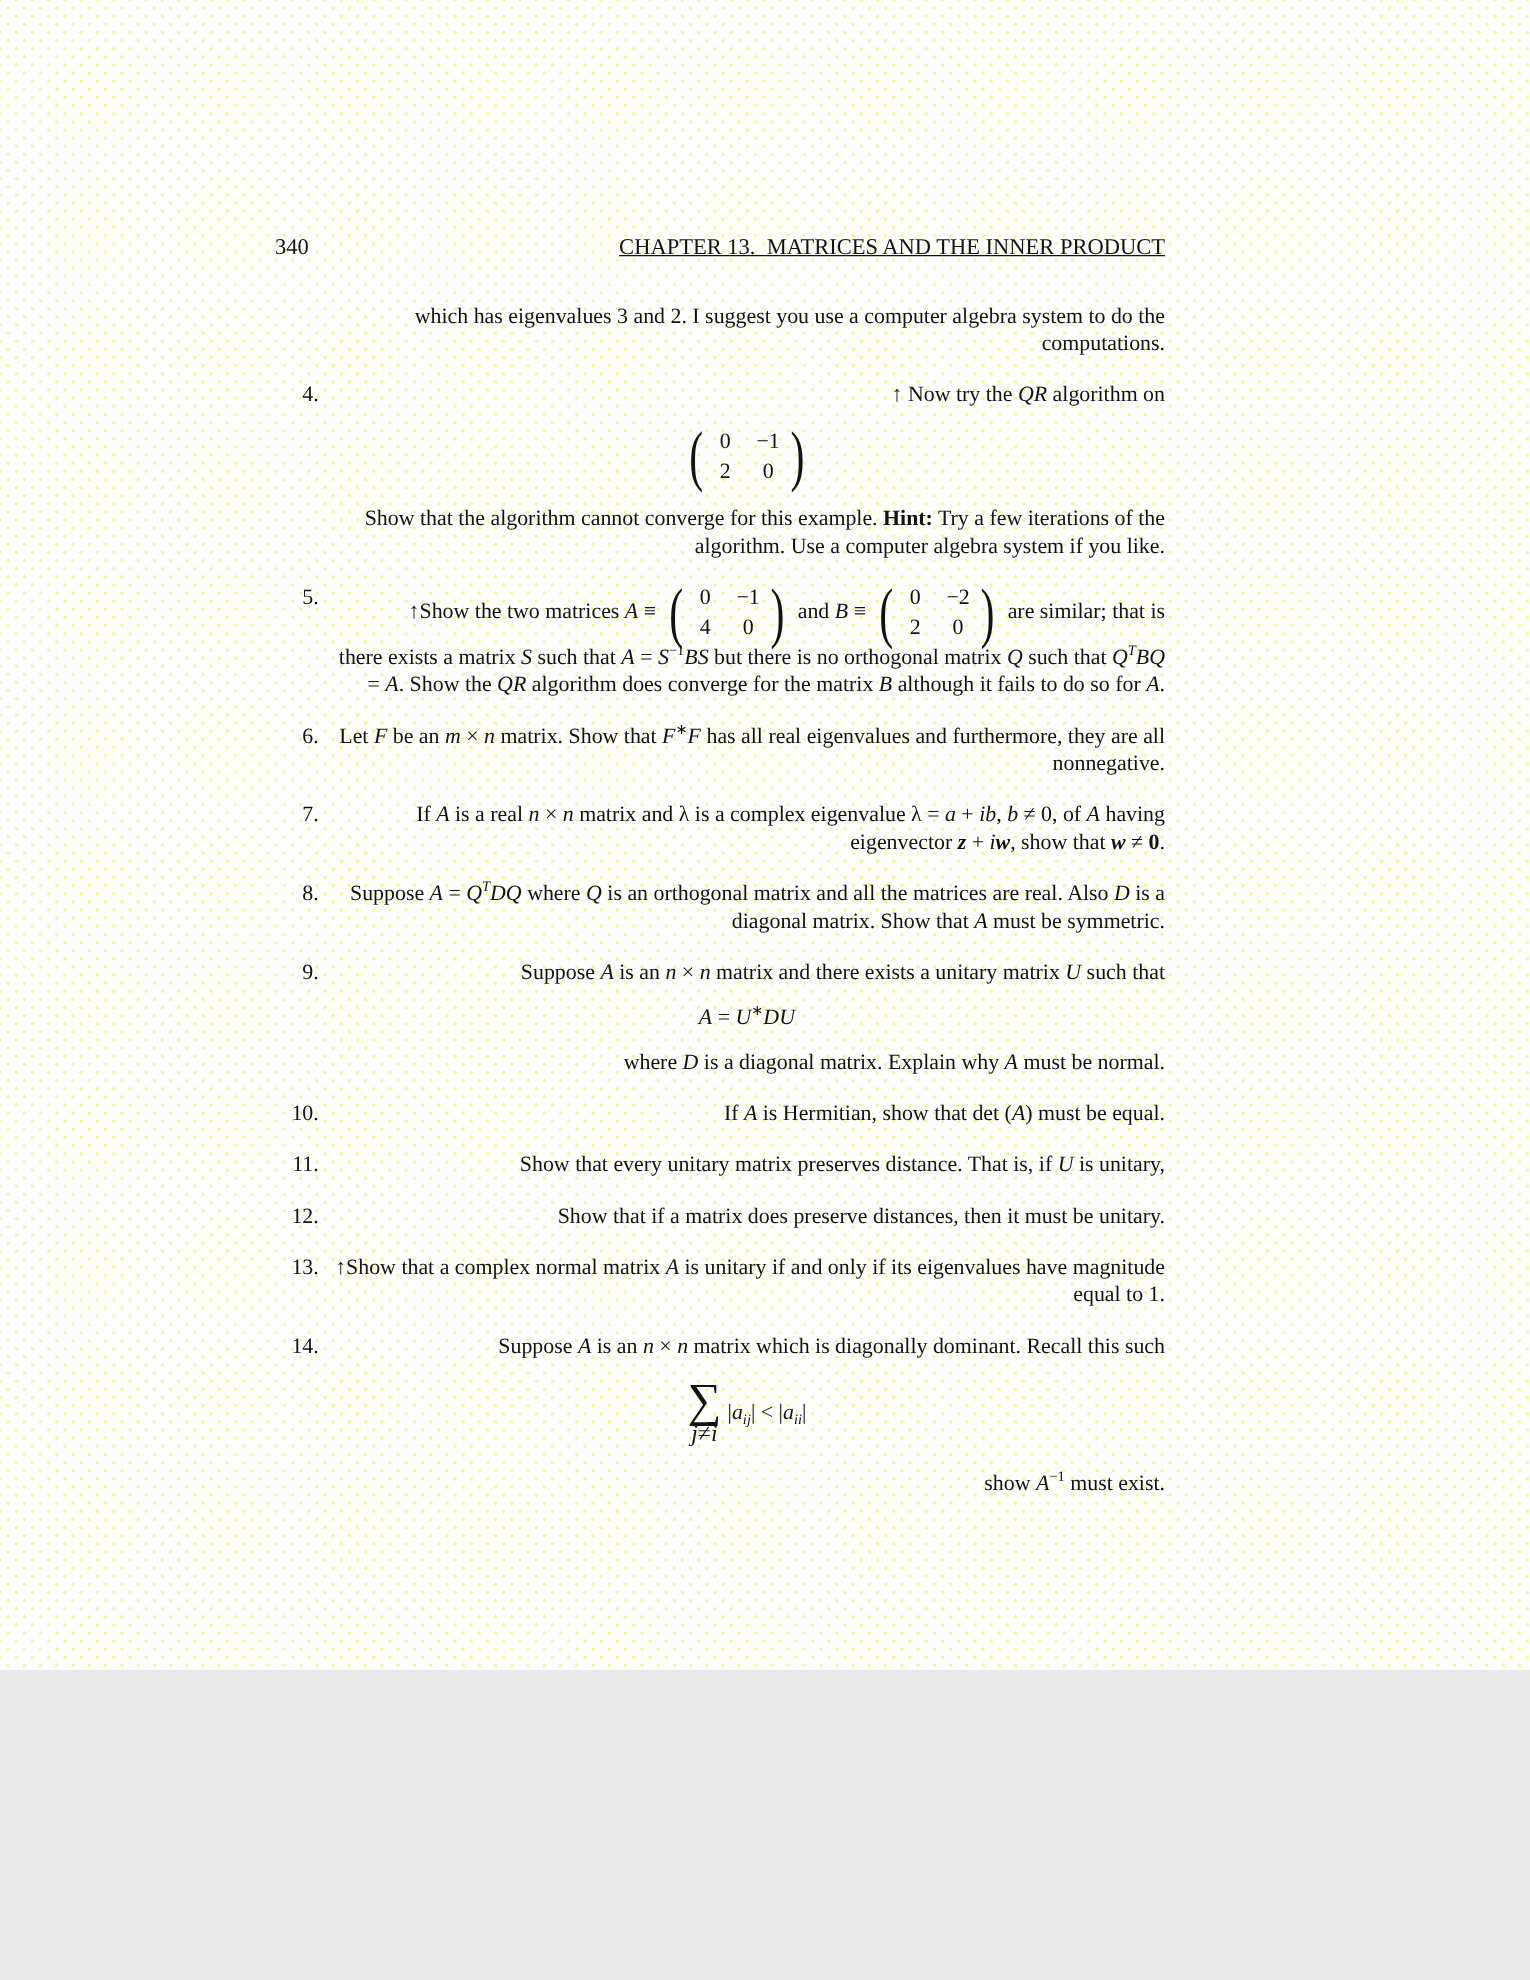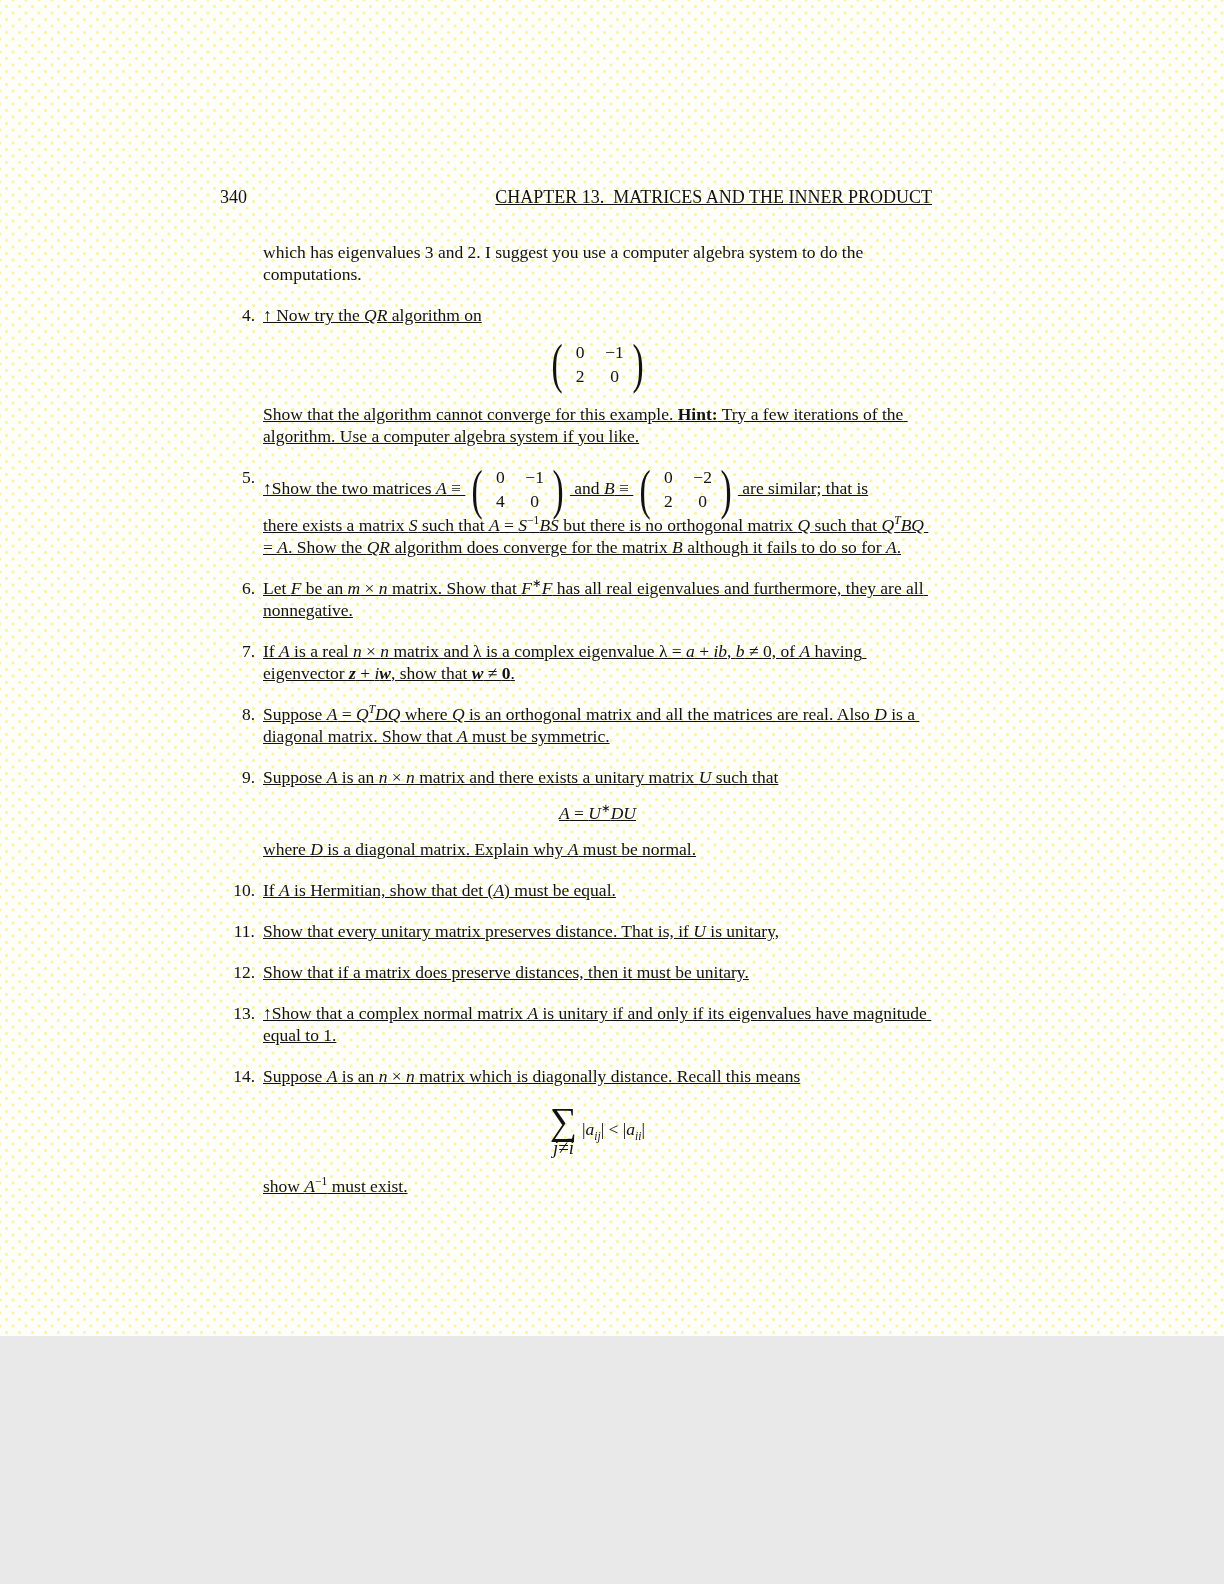--- a/index.html
+++ b/index.html
@@ -18,25 +18,25 @@
     overflow:hidden;
   }
   .textblock{
     position:absolute;
     left:220px;top:186px;width:712px;
     font-size:17.5px;line-height:22px;
   }
   .pagehead{display:flex;justify-content:space-between;align-items:baseline;margin-bottom:33px;}
   .pageno{font-size:18px;}
   .chap{font-size:18px;white-space:pre;text-decoration:underline;}
-  .para{margin:0;}
+  .para{margin:0;text-align:right;}
   .cont{margin-left:43px;}
   .item{display:flex;margin-top:19px;}
   .num{flex:none;width:43px;text-align:right;padding-right:8px;box-sizing:border-box;}
-  .body{flex:1;min-width:0;text-decoration:underline;}
+  .body{flex:1;min-width:0;}
   .seg{white-space:pre-wrap;}
   .i{font-style:italic;}
   .b{font-weight:bold;}
   .bi{font-style:italic;font-weight:bold;}
   .sup{font-size:66%;vertical-align:super;line-height:0;}
   .sub{font-size:66%;vertical-align:sub;line-height:0;}
   .display{text-align:center;margin:14px 0;}
   .mat{display:inline-flex;align-items:center;vertical-align:middle;margin:0 3px;}
   .par{display:inline-block;font-size:54px;line-height:.9;transform:scaleX(.62);font-weight:400;}
   .mcells{display:inline-grid;grid-template-columns:repeat(2,minmax(18px,auto));column-gap:16px;row-gap:3px;justify-items:center;padding:0 5px;line-height:21px;}
@@ -161,21 +161,21 @@
     <div class="item">
       <span class="num">13.</span>
       <div class="body">
         <div class="para"><span class="seg">↑Show that a complex normal matrix </span><span class="seg i">A</span><span class="seg"> is unitary if and only if its eigenvalues have magnitude equal to 1.</span></div>
       </div>
     </div>
 
     <div class="item">
       <span class="num">14.</span>
       <div class="body">
-        <div class="para"><span class="seg">Suppose </span><span class="seg i">A</span><span class="seg"> is an </span><span class="seg i">n</span><span class="seg"> × </span><span class="seg i">n</span><span class="seg"> matrix which is diagonally distance. Recall this means</span></div>
+        <div class="para"><span class="seg">Suppose </span><span class="seg i">A</span><span class="seg"> is an </span><span class="seg i">n</span><span class="seg"> × </span><span class="seg i">n</span><span class="seg"> matrix which is diagonally dominant. Recall this such</span></div>
         <div class="display" style="margin:16px 0 20px 0;">
           <span class="sumrow">
             <span class="sumstack">
               <span class="sigma">∑</span>
               <span class="sigsub"><span class="seg i">j</span><span class="seg">≠</span><span class="seg i">i</span></span>
             </span>
             <span><span class="seg">|</span><span class="seg i">a</span><span class="seg i sub">ij</span><span class="seg">| &lt; |</span><span class="seg i">a</span><span class="seg i sub">ii</span><span class="seg">|</span></span>
           </span>
         </div>
         <div class="para"><span class="seg">show </span><span class="seg i">A</span><span class="seg sup">−1</span><span class="seg"> must exist.</span></div>

